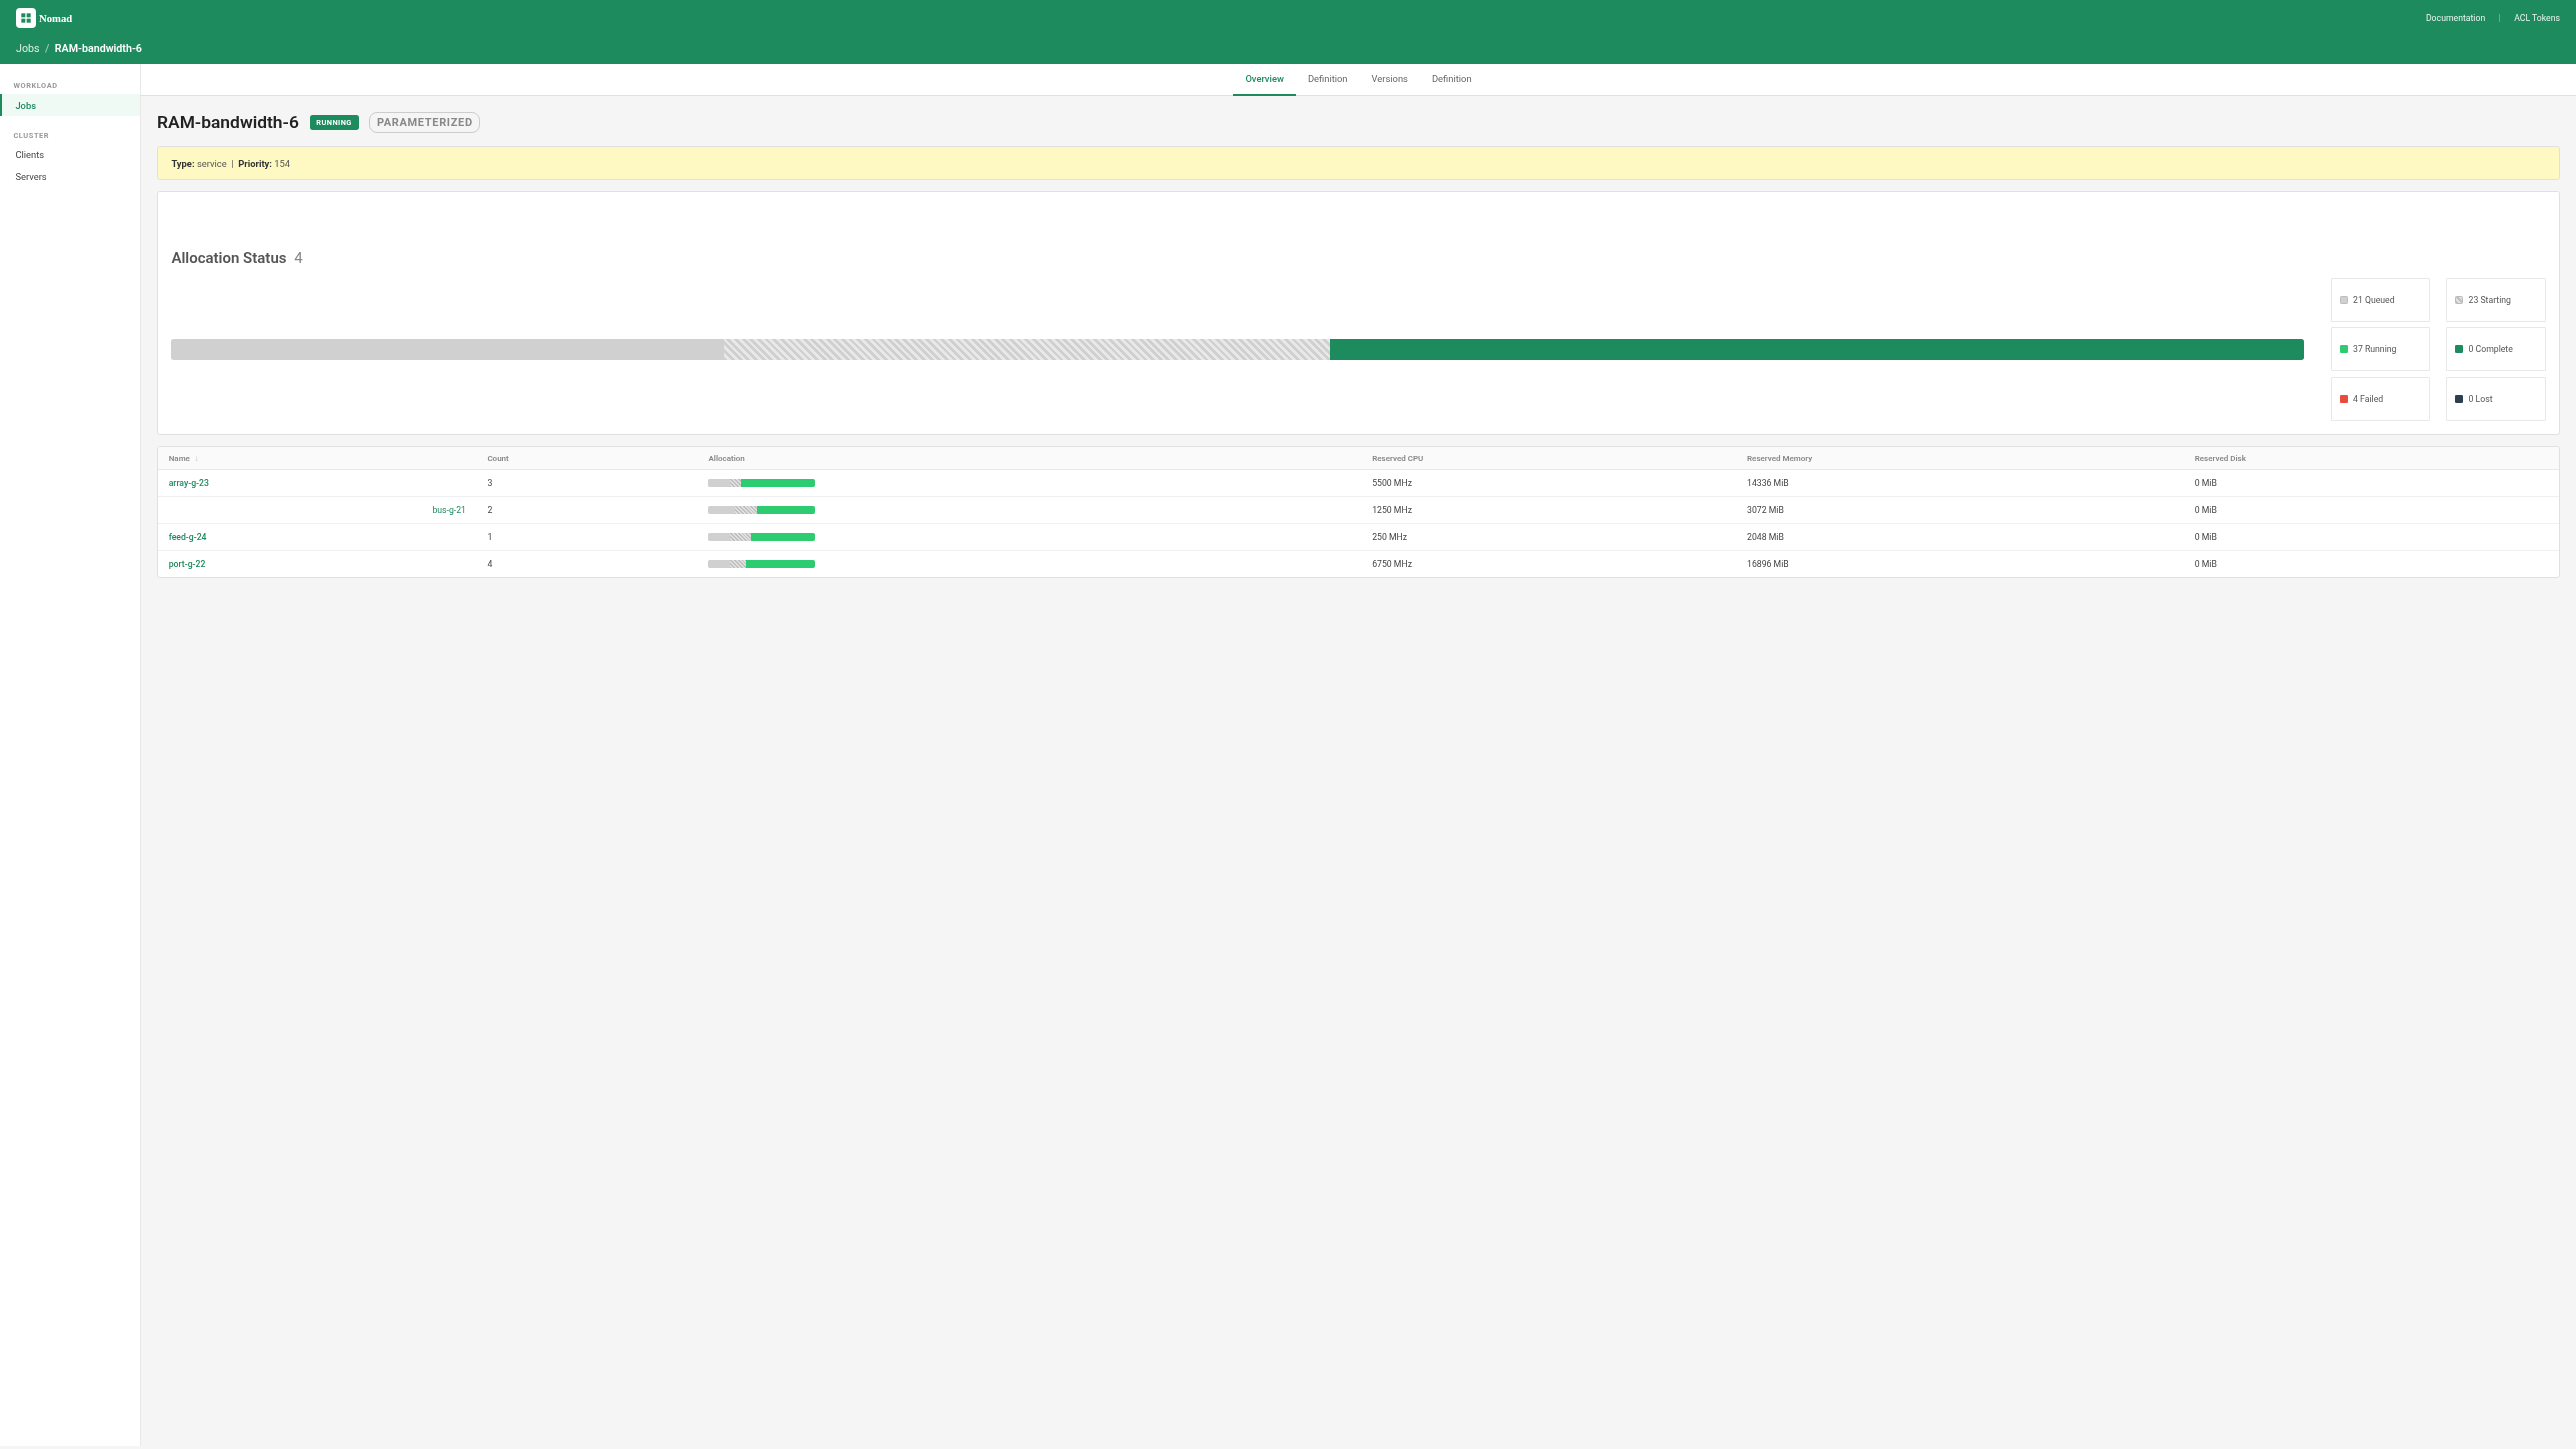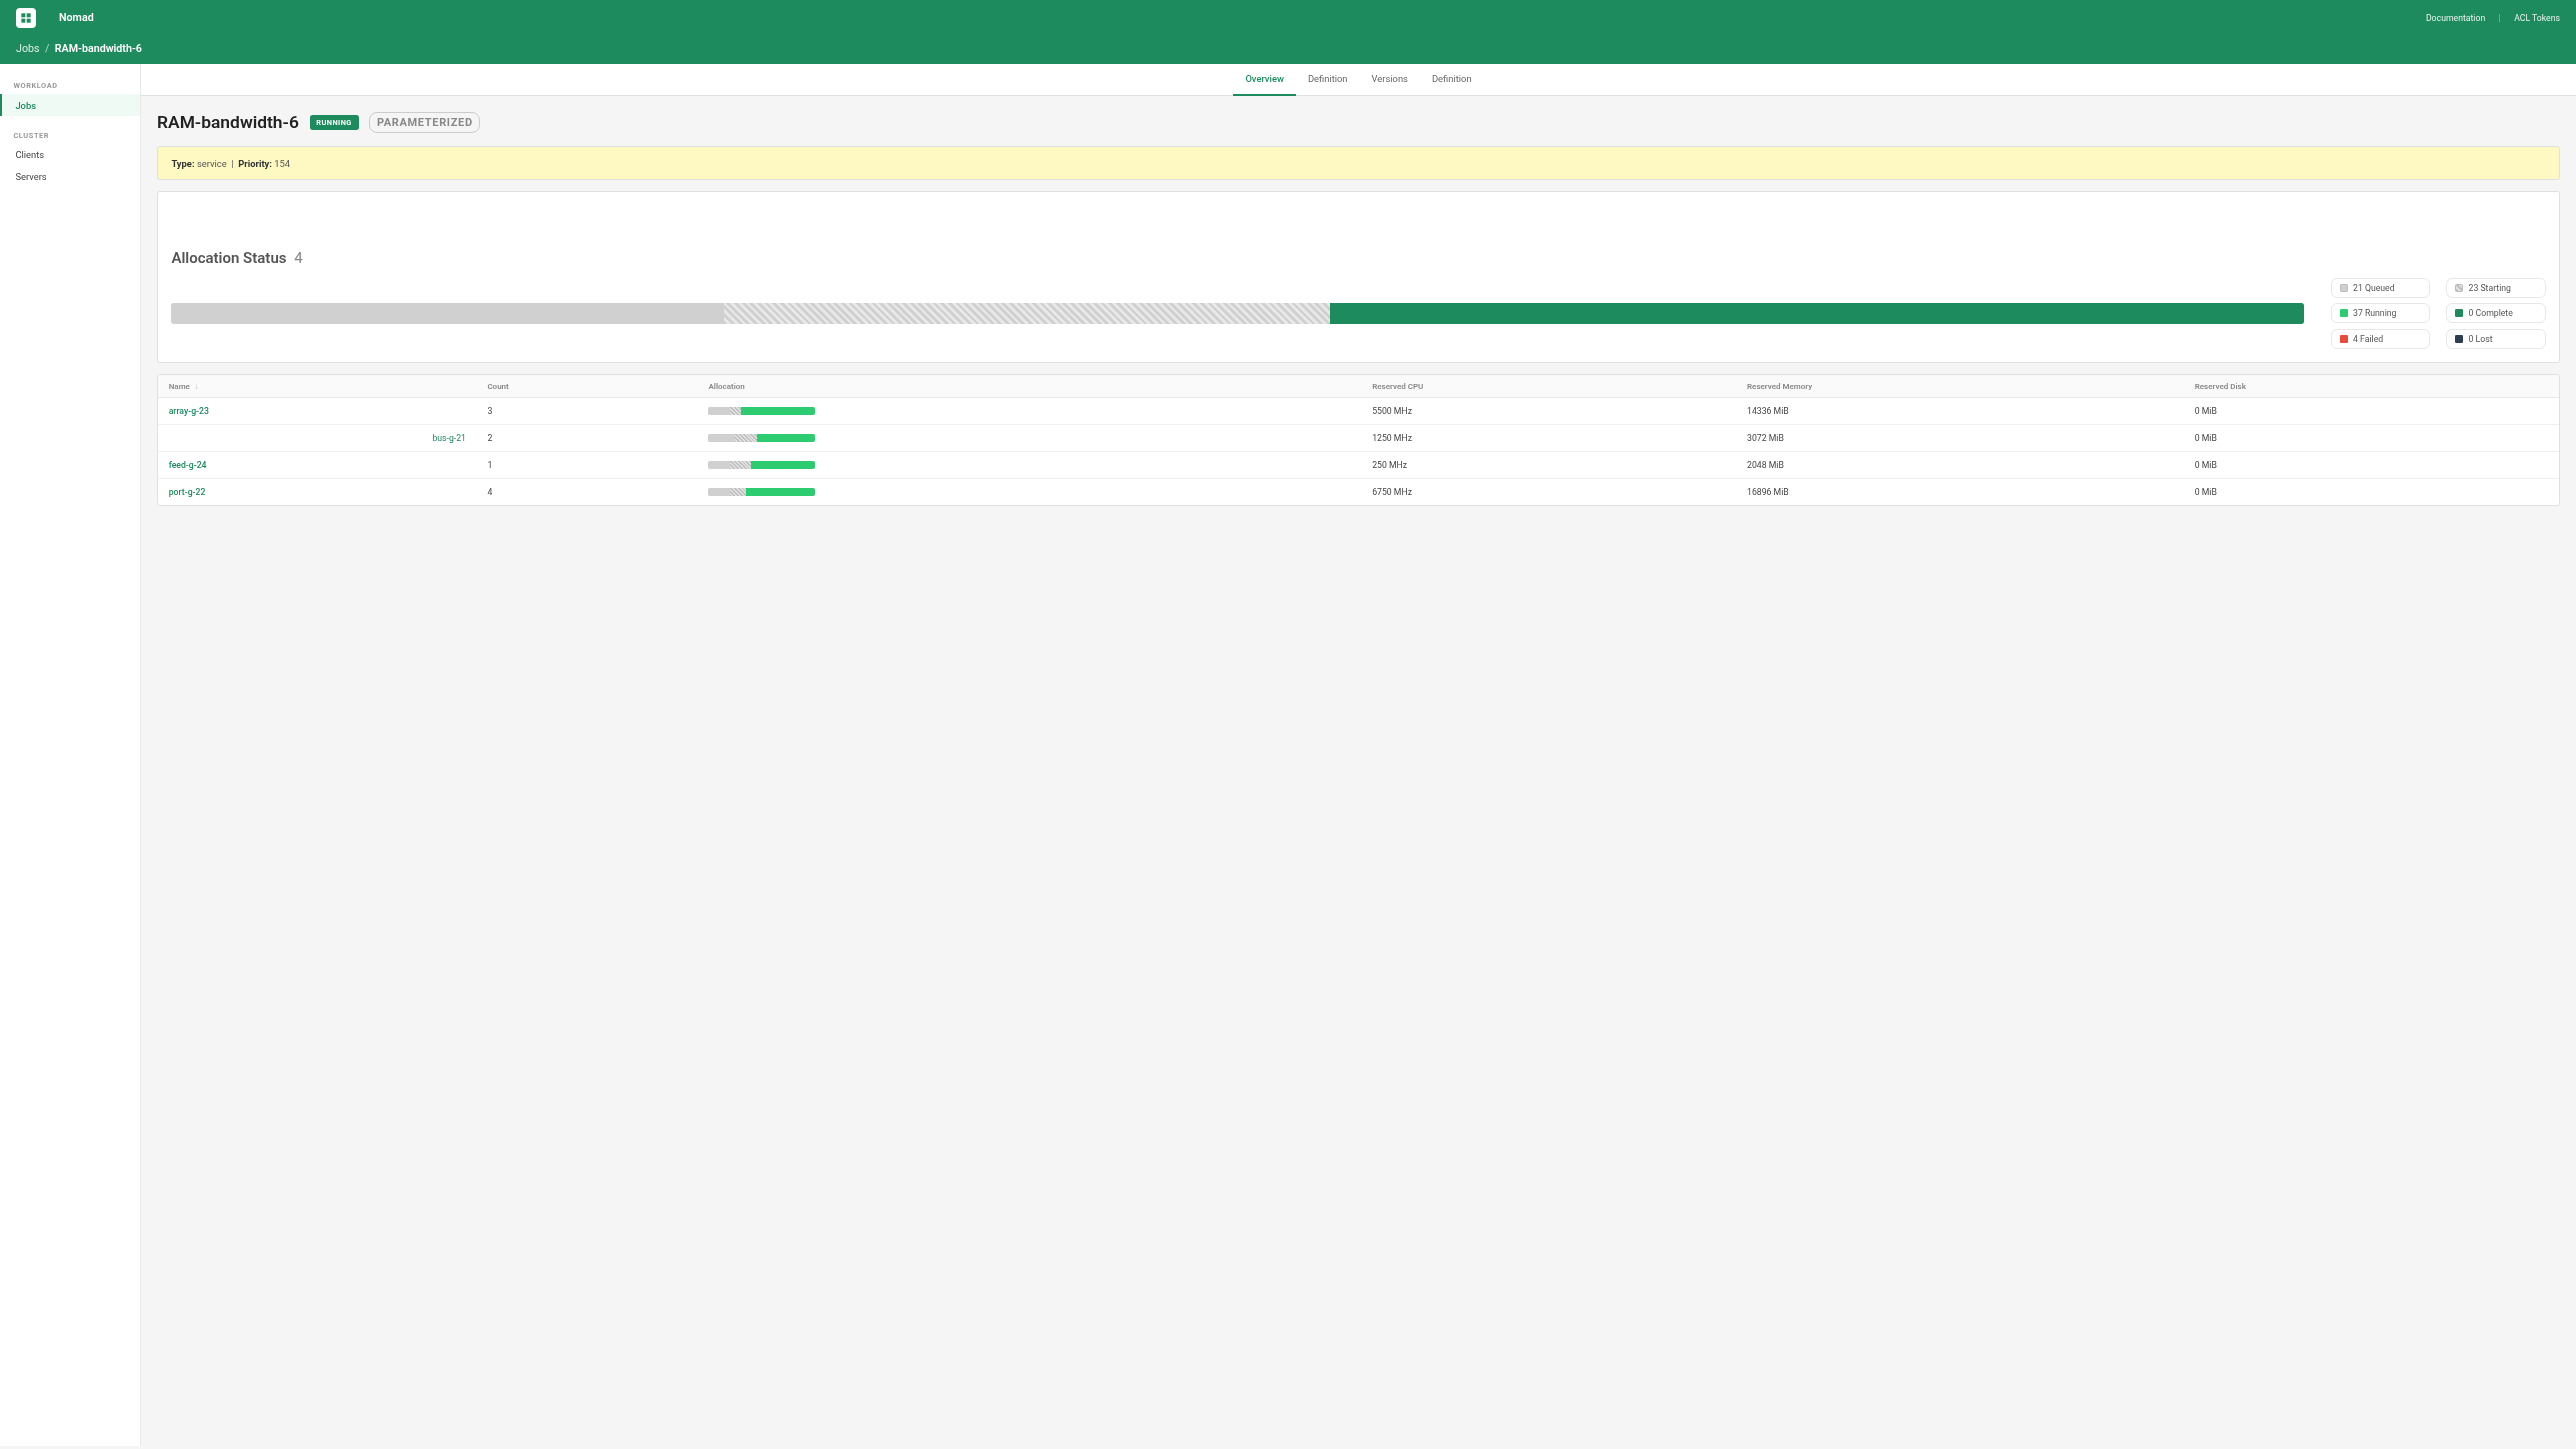--- a/index.html
+++ b/index.html
@@ -8,21 +8,21 @@
     
     .top-nav {
       background: #1d8b5e;
       color: white;
       display: flex;
       align-items: center;
       justify-content: space-between;
       padding: 0 16px;
       height: 35px;
     }
-    .top-nav-brand { display: flex; align-items: center; gap: 23px; font-weight: 600; font-size: 10.7px; }
+    .top-nav-brand { display: flex; align-items: center; gap: 3px; font-weight: 600; font-size: 10.7px; font-family: Liberation Serif, serif; }
     .top-nav-brand .logo-icon {
       width: 20px; height: 20px; background: white; border-radius: 4px;
       display: flex; align-items: center; justify-content: center; color: #1d8b5e; font-weight: 900; font-size: 9.4px;
     }
     .top-nav-links { display: flex; gap: 13.4px; font-size: 8.7px; color: rgba(255,255,255,0.9); }
     .top-nav-links span { cursor: pointer; }
     .top-nav-links .divider { opacity: 0.5; }
 
     
     .breadcrumb-bar {
@@ -161,22 +161,22 @@
     .progress-seg-running { background: #1d8b5e; flex: 37; }
 
     
     .legend { display: grid; grid-template-columns: 1fr 1fr; gap: 5.4px 16px; min-width: 215px; }
     .legend-item {
       display: flex;
       align-items: center;
       gap: 5.4px;
       font-size: 8.7px;
       border: 0.7px solid #e8e8e8;
-      border-radius: 6px;
-      padding: 4px 8px;
+      border-radius: 1px;
+      padding: 16px 8px;
       color: #555;
     }
     .legend-dot {
       width: 8px; height: 8px; border-radius: 1.3px; flex-shrink: 0;
     }
     .legend-dot.queued {
       background: #d0d0d0;
       border: 0.7px solid #bbb;
     }
     .legend-dot.starting {

